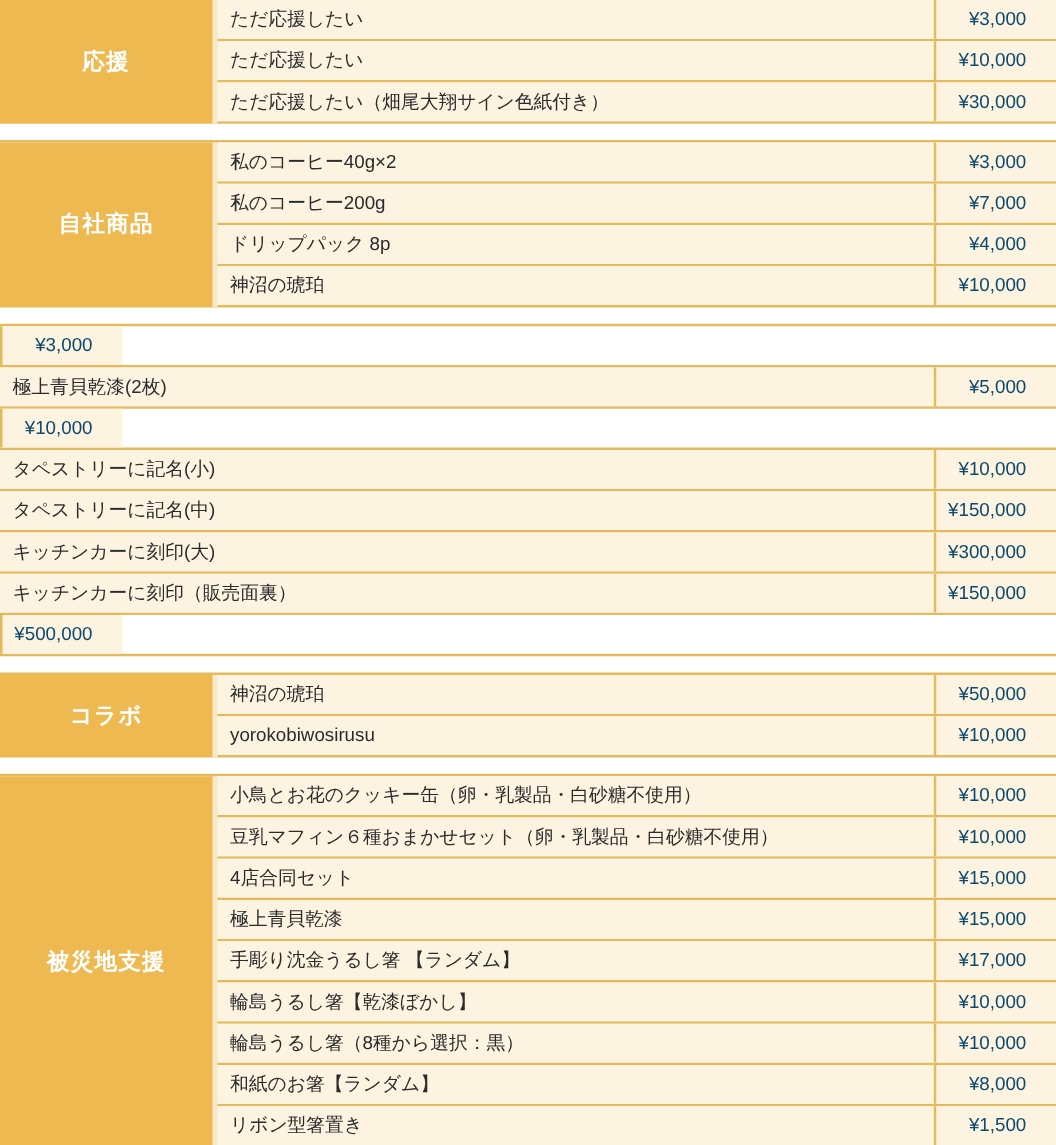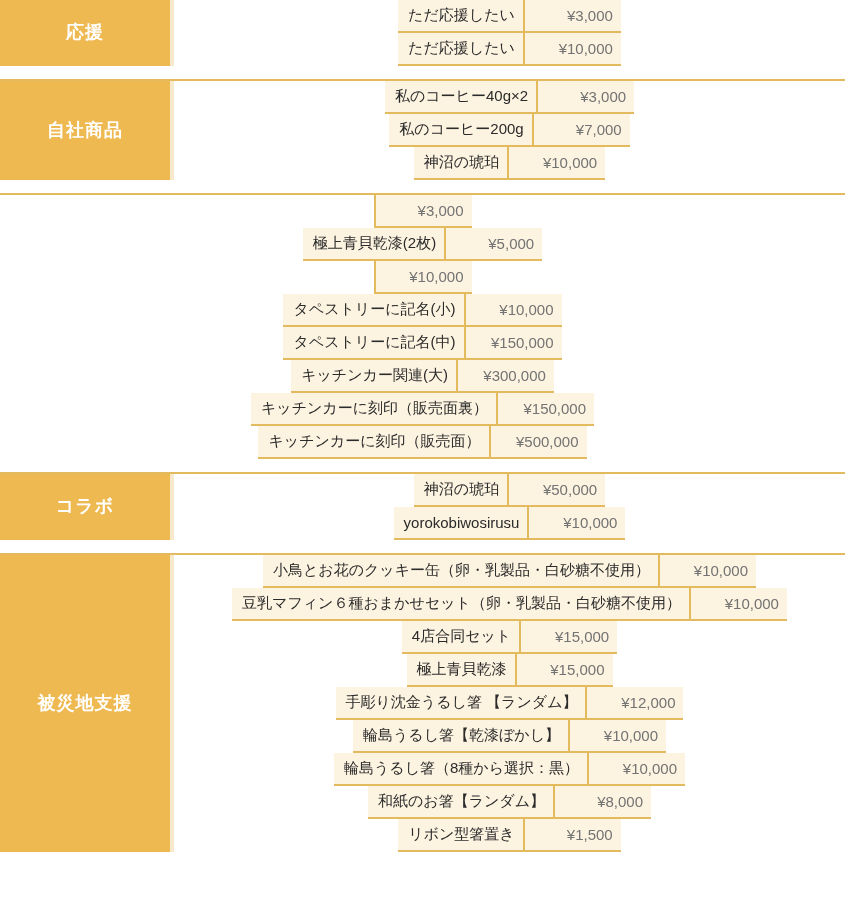--- a/index.html
+++ b/index.html
@@ -19,65 +19,73 @@
   .section.bordered-top{border-top:2px solid var(--grid);}
   .cat{
     width:174px;flex:0 0 174px;background:var(--cat-bg);
     border-right:4px solid var(--cat-divider);
     display:flex;align-items:center;justify-content:center;
   }
   .cat span{
     color:var(--cat-text);font-size:18px;font-weight:bold;letter-spacing:1px;
     text-align:center;line-height:1.2;
   }
-  .rows{flex:1;display:flex;flex-direction:column;align-items:center;}
+  .rows{flex:1;display:flex;flex-direction:column;}
   .row{display:flex;height:33px;border-bottom:2px solid var(--grid);}
   .item{
     flex:1;background:var(--cell-bg);display:flex;align-items:center;
     padding:0 8px 0 10px;font-size:15px;color:var(--item-text);
     white-space:nowrap;overflow:hidden;
   }
   .price{
     width:98px;flex:0 0 98px;background:var(--cell-bg);
     border-left:2px solid var(--grid);
     display:flex;align-items:center;justify-content:flex-end;
-    padding-right:8px;font-size:15px;color:#737373;
+    padding-right:24px;font-size:15px;color:#0c4a6e;
   }
 </style>
 </head>
 <body>
 
 <div class="price-table">
     <div class="section">
     <div class="cat">
       <span>応援</span>
     </div>
     <div class="rows">
         <div class="row">
     <div class="item">ただ応援したい</div>
     <div class="price">¥3,000</div>
   </div>
         <div class="row">
     <div class="item">ただ応援したい</div>
     <div class="price">¥10,000</div>
   </div>
+        <div class="row">
+    <div class="item">ただ応援したい（畑尾大翔サイン色紙付き）</div>
+    <div class="price">¥30,000</div>
+  </div>
       </div>
   </div>
     <div class="section bordered-top">
     <div class="cat">
       <span>自社商品</span>
     </div>
     <div class="rows">
         <div class="row">
     <div class="item">私のコーヒー40g×2</div>
     <div class="price">¥3,000</div>
   </div>
         <div class="row">
     <div class="item">私のコーヒー200g</div>
     <div class="price">¥7,000</div>
+  </div>
+        <div class="row">
+    <div class="item">ドリップパック 8p</div>
+    <div class="price">¥4,000</div>
   </div>
         <div class="row">
     <div class="item">神沼の琥珀</div>
     <div class="price">¥10,000</div>
   </div>
       </div>
   </div>
     <div class="section bordered-top">
     <div class="rows">
         <div class="row">
@@ -92,29 +100,28 @@
   </div>
         <div class="row">
     <div class="item">タペストリーに記名(小)</div>
     <div class="price">¥10,000</div>
   </div>
         <div class="row">
     <div class="item">タペストリーに記名(中)</div>
     <div class="price">¥150,000</div>
   </div>
         <div class="row">
-    <div class="item">キッチンカー関連(大)</div>
+    <div class="item">キッチンカーに刻印(大)</div>
     <div class="price">¥300,000</div>
   </div>
         <div class="row">
     <div class="item">キッチンカーに刻印（販売面裏）</div>
     <div class="price">¥150,000</div>
   </div>
         <div class="row">
-    <div class="item">キッチンカーに刻印（販売面）</div>
     <div class="price">¥500,000</div>
   </div>
       </div>
   </div>
     <div class="section bordered-top">
     <div class="cat">
       <span>コラボ</span>
     </div>
     <div class="rows">
         <div class="row">
@@ -143,21 +150,21 @@
         <div class="row">
     <div class="item">4店合同セット</div>
     <div class="price">¥15,000</div>
   </div>
         <div class="row">
     <div class="item">極上青貝乾漆</div>
     <div class="price">¥15,000</div>
   </div>
         <div class="row">
     <div class="item">手彫り沈金うるし箸 【ランダム】</div>
-    <div class="price">¥12,000</div>
+    <div class="price">¥17,000</div>
   </div>
         <div class="row">
     <div class="item">輪島うるし箸【乾漆ぼかし】</div>
     <div class="price">¥10,000</div>
   </div>
         <div class="row">
     <div class="item">輪島うるし箸（8種から選択：黒）</div>
     <div class="price">¥10,000</div>
   </div>
         <div class="row">

